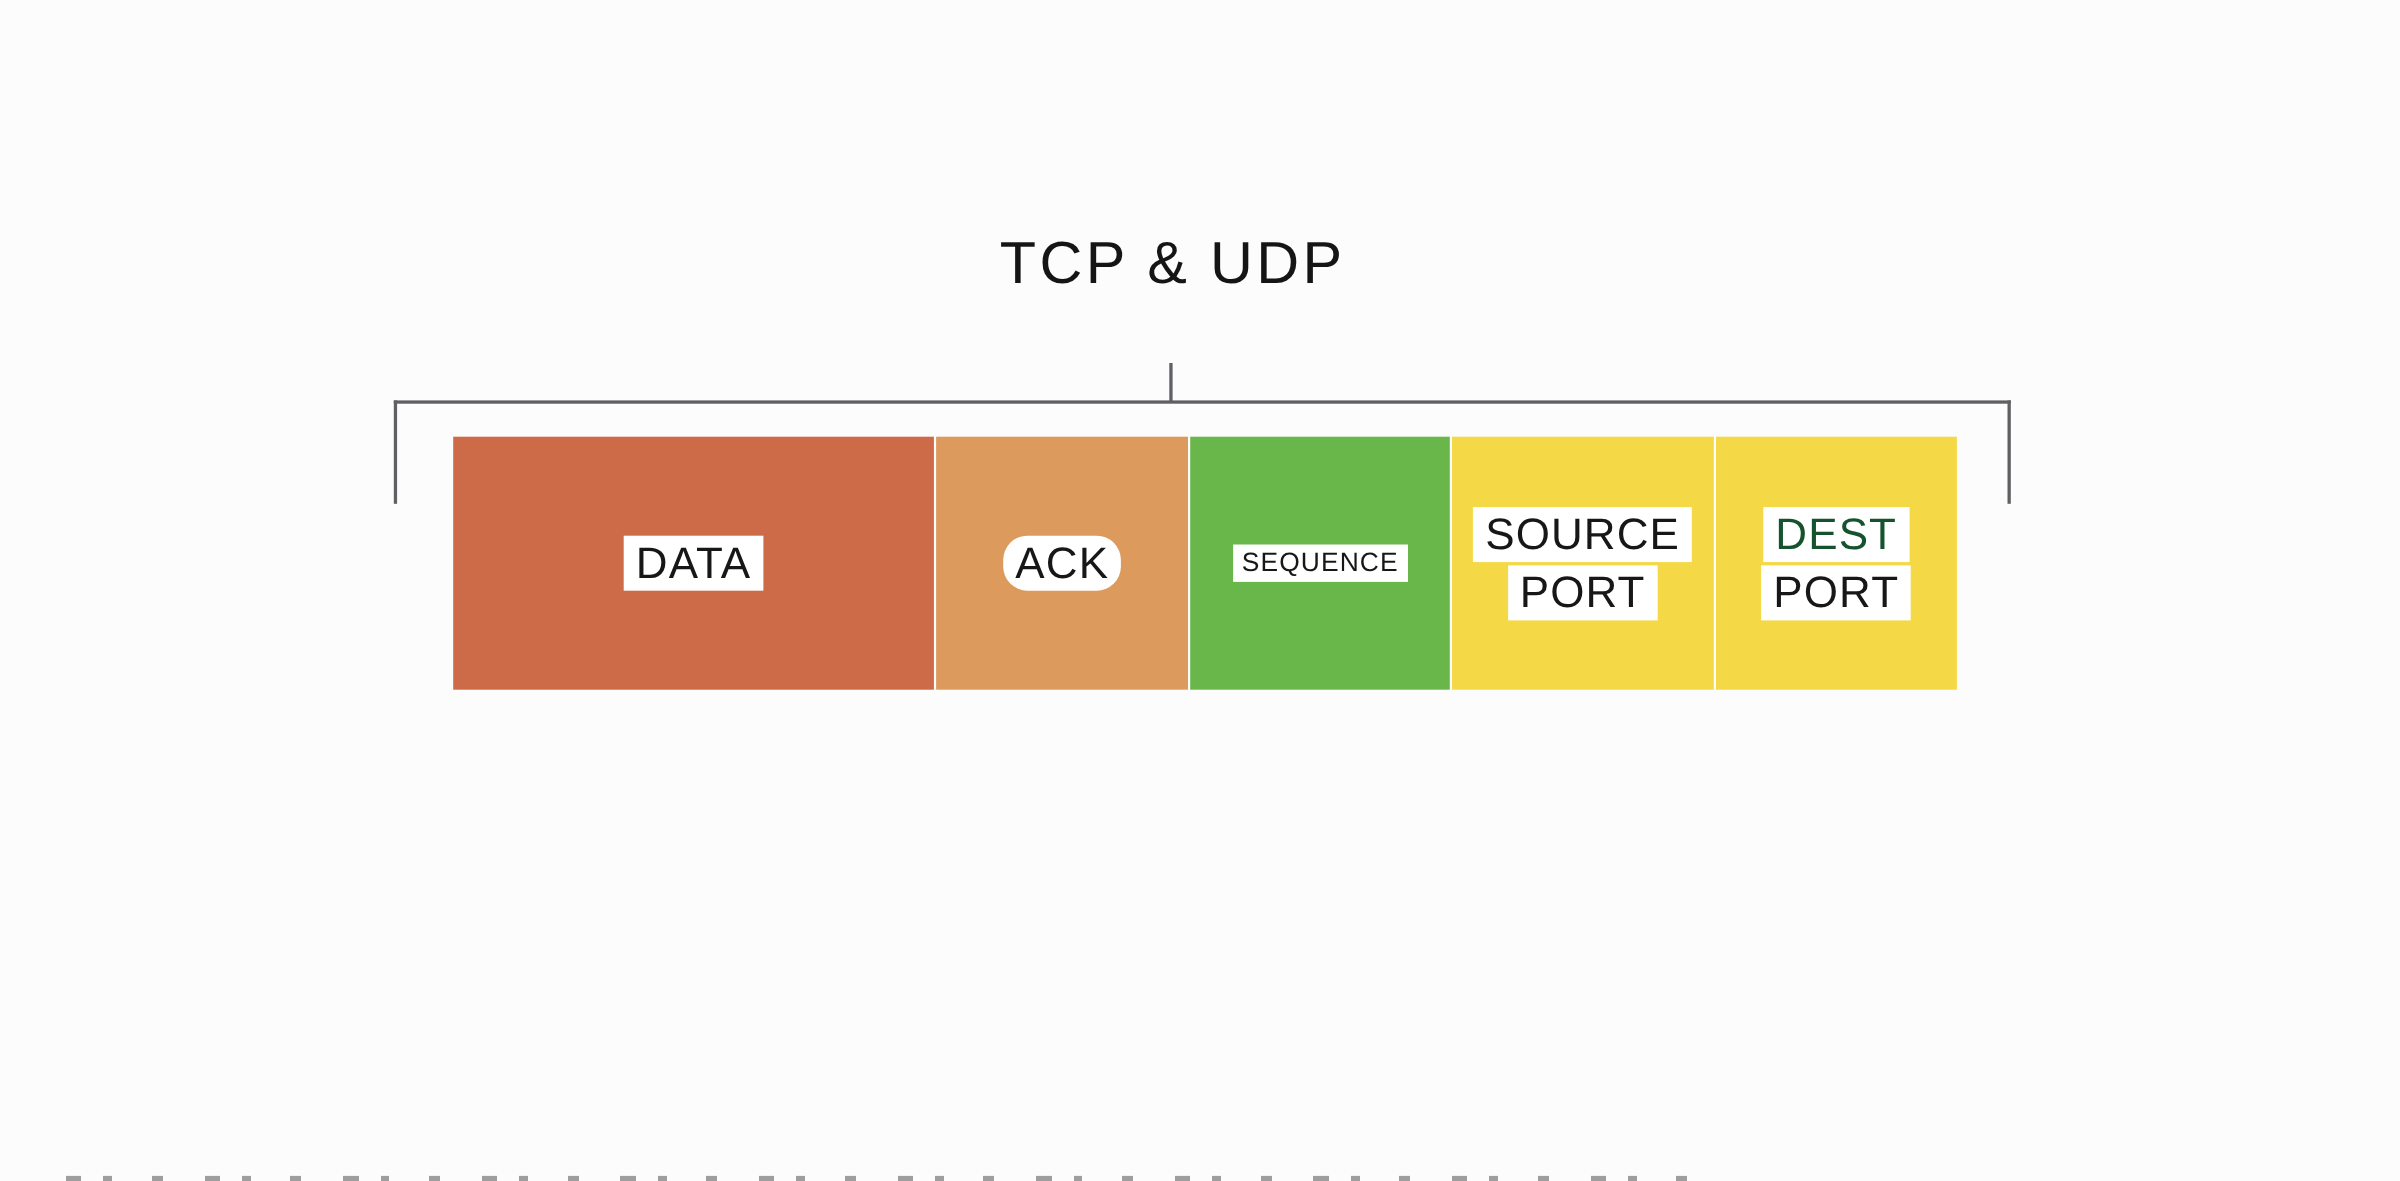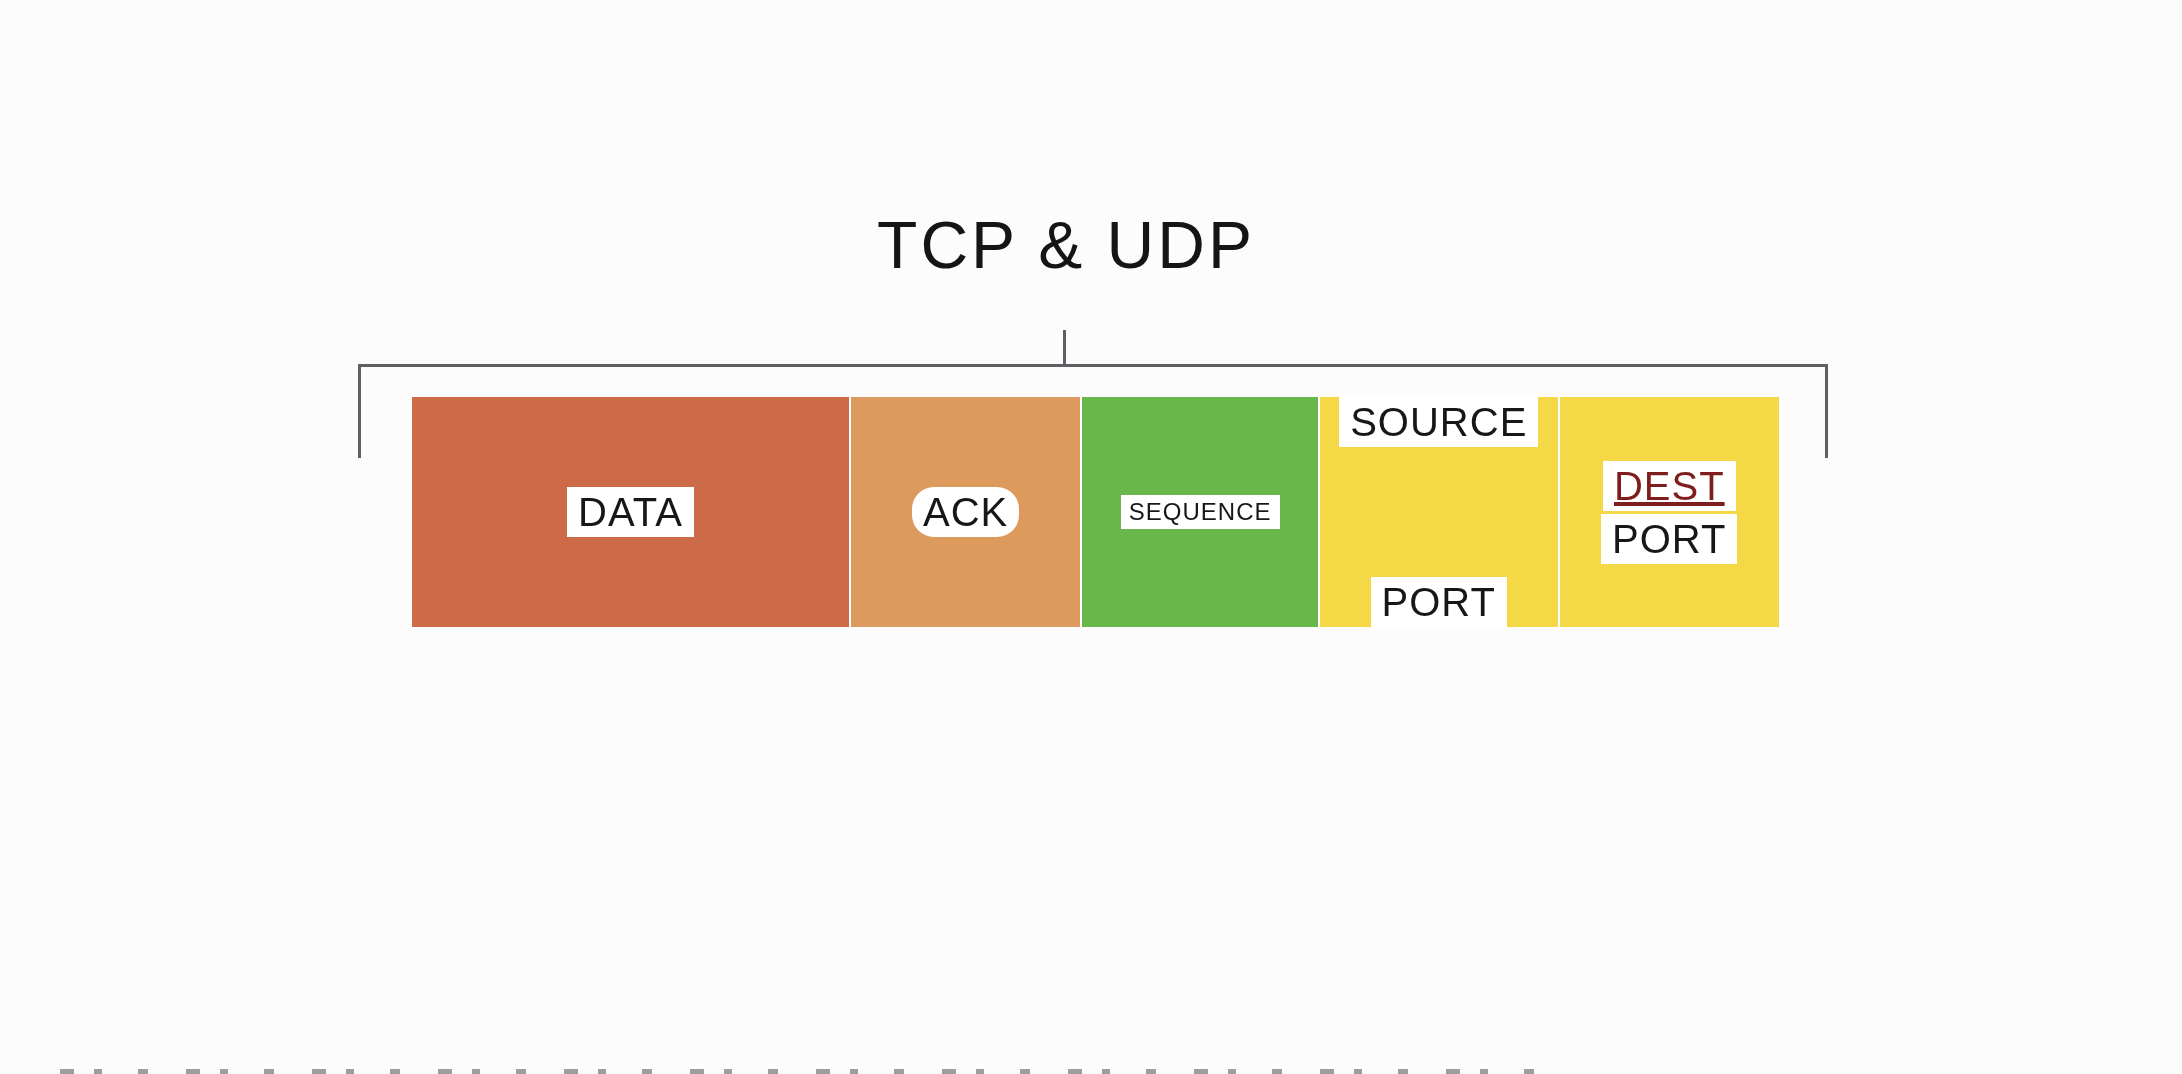--- a/index.html
+++ b/index.html
@@ -9,21 +9,21 @@
     overflow: hidden;
     font-family: "Liberation Sans", sans-serif;
   }
   .canvas { position: absolute; inset: 0; }
 
   .title {
     position: absolute;
     top: 212px; left: 1066px;
     transform: translateX(-50%);
     margin: 0;
-    font-size: 66px;
+    font-size: 54px;
     font-weight: 400;
     letter-spacing: 3px;
     white-space: nowrap;
     line-height: 1;
   }
 
   .tick {
     position: absolute;
     left: 1063px; top: 330px;
     width: 3px; height: 36px;
@@ -50,21 +50,21 @@
     display: flex;
     flex-direction: column;
     align-items: center;
     justify-content: center;
     gap: 3px;
     min-width: 0;
   }
   .seg-data      { flex: 434 1 0; }
   .seg-ack       { flex: 228 1 0; }
   .seg-sequence  { flex: 234 1 0; }
-  .seg-source    { flex: 236 1 0; justify-content: space-between; }
+  .seg-source    { flex: 236 1 0; }
   .seg-dest      { flex: 218 1 0; }
 
   .lbl {
     display: inline-block;
     font-size: 40px;
     line-height: 1.1;
     padding: 3px 11px;
     letter-spacing: 1px;
     white-space: nowrap;
   }
@@ -107,21 +107,21 @@
     <section class="seg seg-sequence" style="background-color: rgb(105, 183, 74);">
       <span class="lbl" style="background-color: rgb(255, 255, 255); color: rgb(23, 23, 23);">SEQUENCE</span>
     </section>
 
     <section class="seg seg-source" style="background-color: rgb(244, 216, 69);">
       <span class="lbl" style="background-color: rgb(255, 255, 255); color: rgb(23, 23, 23);">SOURCE</span>
       <span class="lbl" style="background-color: rgb(255, 255, 255); color: rgb(23, 23, 23);">PORT</span>
     </section>
 
     <section class="seg seg-dest" style="background-color: rgb(244, 216, 69);">
-      <span class="lbl" style="background-color: rgb(255, 255, 255); color: #7f1d1d; text-decoration: underline;">DEST</span>
+      <span class="lbl" style="background-color: rgb(255, 255, 255); color: #14532d;">DEST</span>
       <span class="lbl" style="background-color: rgb(255, 255, 255); color: rgb(23, 23, 23);">PORT</span>
     </section>
 
   </div>
 
   <div class="crop-artifact"></div>
 
 </main>
 
 </body></html>

